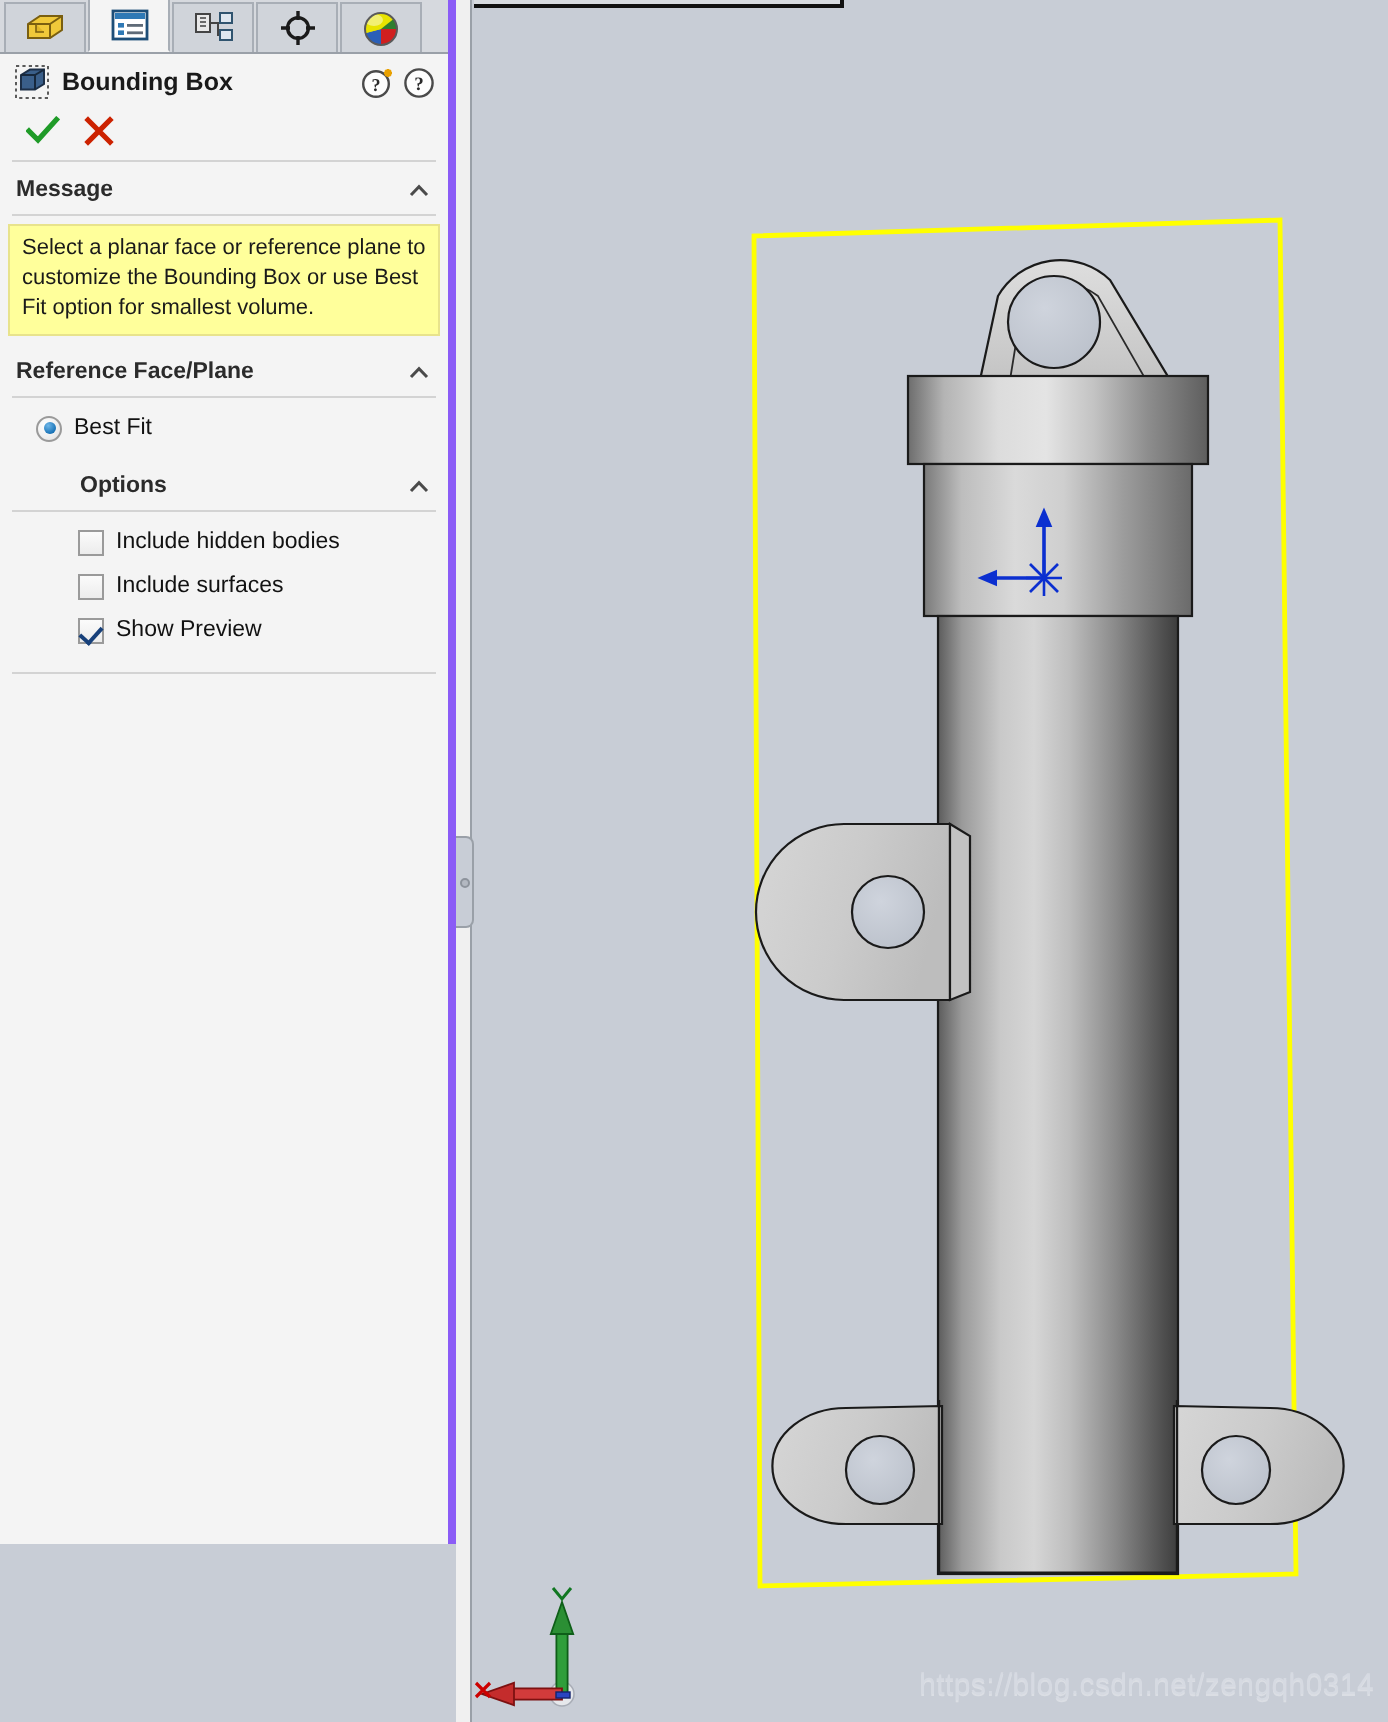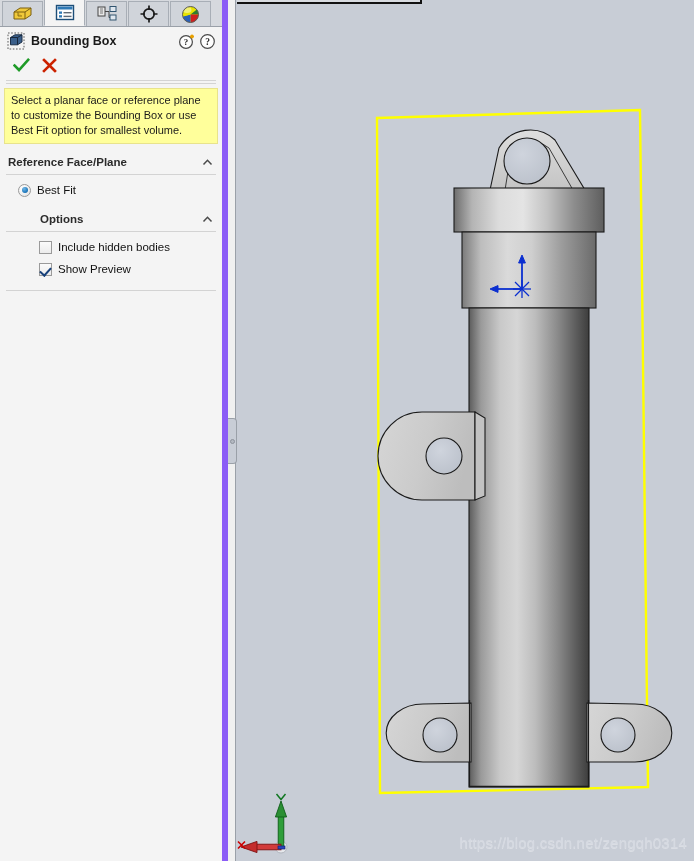--- a/index.html
+++ b/index.html
@@ -8,23 +8,23 @@
     font-family: "Liberation Sans", sans-serif;
     font-size: 12px;
     background: #c8cdd6;
     overflow: hidden;
   }
   #app { position: relative; width: 694px; height: 861px; }
 
   
   #panel {
     position: absolute; left: 0; top: 0;
-    width: 228px; height: 861px;
+    width: 228px; height: 772px;
     background: #f4f4f4;
-    border-right: 6px solid #8b5cf6;
+    border-right: 4px solid #8b5cf6;
     overflow: hidden;
   }
 
   
   #tabstrip {
     position: relative; height: 27px;
     background: #d6d9de;
     border-bottom: 1px solid #9aa0a8;
     display: flex; align-items: flex-end;
     padding-left: 2px;
@@ -256,20 +256,26 @@
       <div class="btn" title="Cancel" style="margin-left:2px;">
         <svg width="15" height="15" viewBox="0 0 15 15">
           <path d="M2 2 L13 13 M13 2 L2 13" stroke="#cc2200" stroke-width="2.6" stroke-linecap="square"></path>
         </svg>
       </div>
       <span class="sr">OK</span>
       <span class="sr">Cancel</span>
     </div>
     <div id="sep-top"></div>
 
+    <div class="grp-head">
+      <span class="gname">Message</span>
+      <svg class="chev" viewBox="0 0 13 13">
+        <path d="M2.5 8.5 L6.5 4.3 L10.5 8.5" fill="none" stroke="#4a4a4a" stroke-width="1.5"></path>
+      </svg>
+    </div>
     <div class="grp-rule"></div>
     <div id="msgbox">Select a planar face or reference plane to customize the Bounding Box or use Best Fit option for smallest volume.</div>
 
     <div class="grp-head" style="margin-top:8px;">
       <span class="gname">Reference Face/Plane</span>
       <svg class="chev" viewBox="0 0 13 13">
         <path d="M2.5 8.5 L6.5 4.3 L10.5 8.5" fill="none" stroke="#4a4a4a" stroke-width="1.5"></path>
       </svg>
     </div>
     <div class="grp-rule"></div>
@@ -283,20 +289,24 @@
       <span class="gname">Options</span>
       <svg class="chev" viewBox="0 0 13 13">
         <path d="M2.5 8.5 L6.5 4.3 L10.5 8.5" fill="none" stroke="#4a4a4a" stroke-width="1.5"></path>
       </svg>
     </div>
     <div class="grp-rule"></div>
 
     <div class="opt-row chk" style="margin-top:4px;">
       <span class="cbox"></span>
       <label>Include hidden bodies</label>
+    </div>
+    <div class="opt-row chk">
+      <span class="cbox"></span>
+      <label>Include surfaces</label>
     </div>
     <div class="opt-row chk">
       <span class="cbox on"></span>
       <label>Show Preview</label>
     </div>
     <div class="grp-rule" style="margin-top:10px;"></div>
   </div>
 
   <div id="splitter">
     <div id="splitter-grip">

